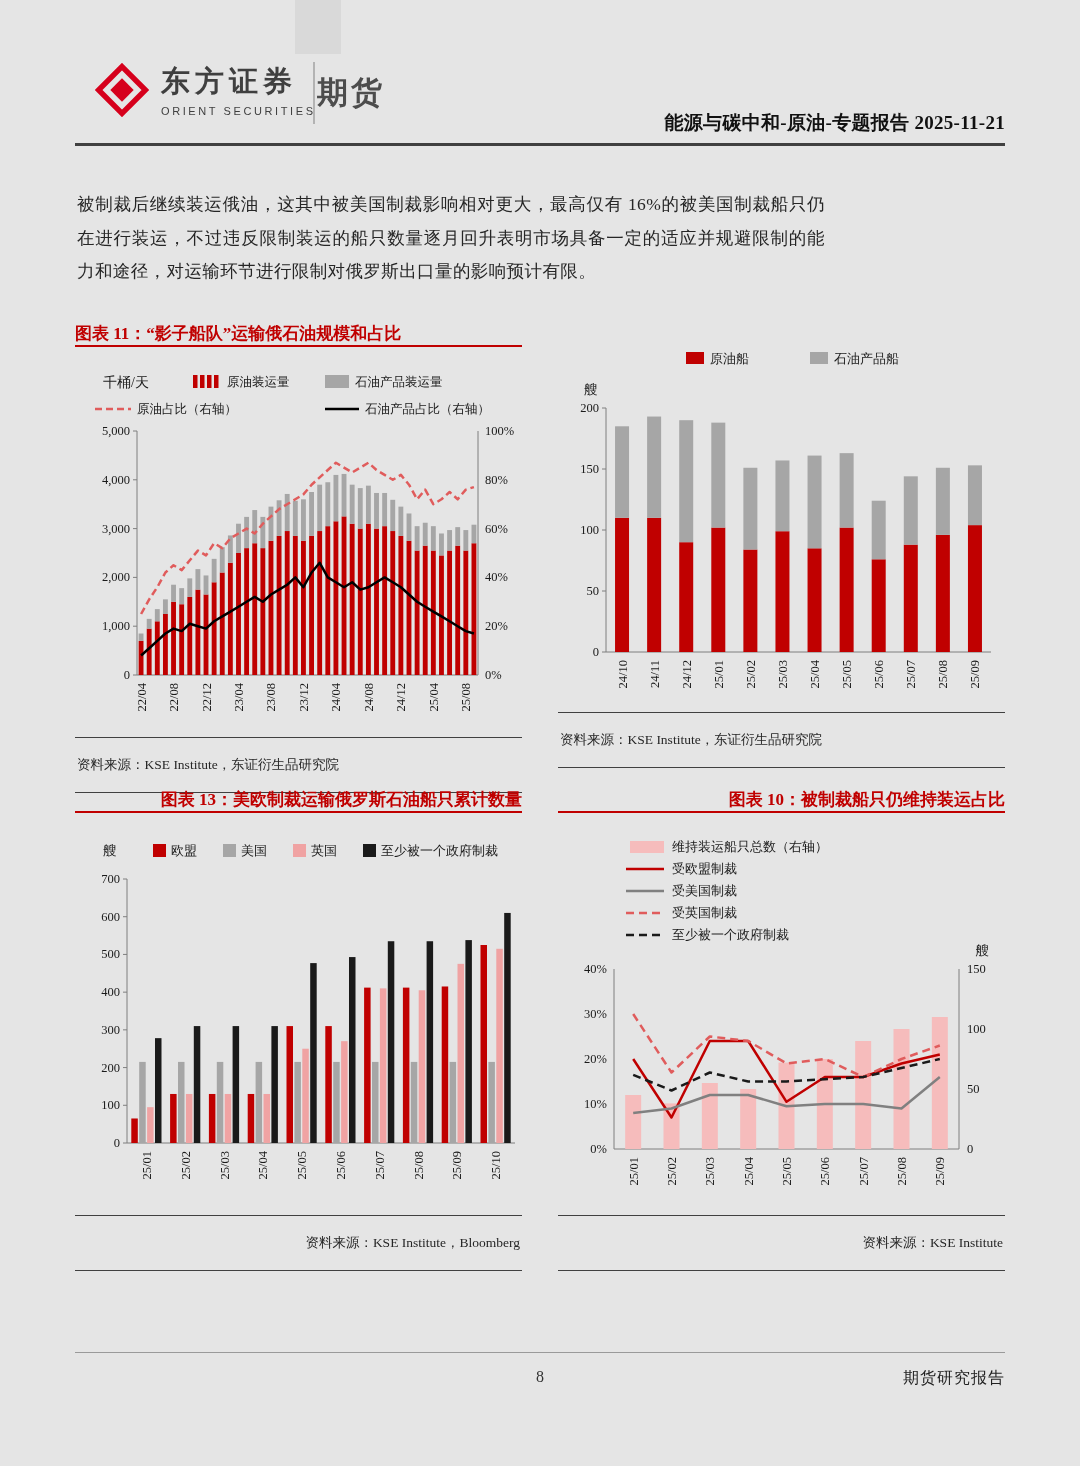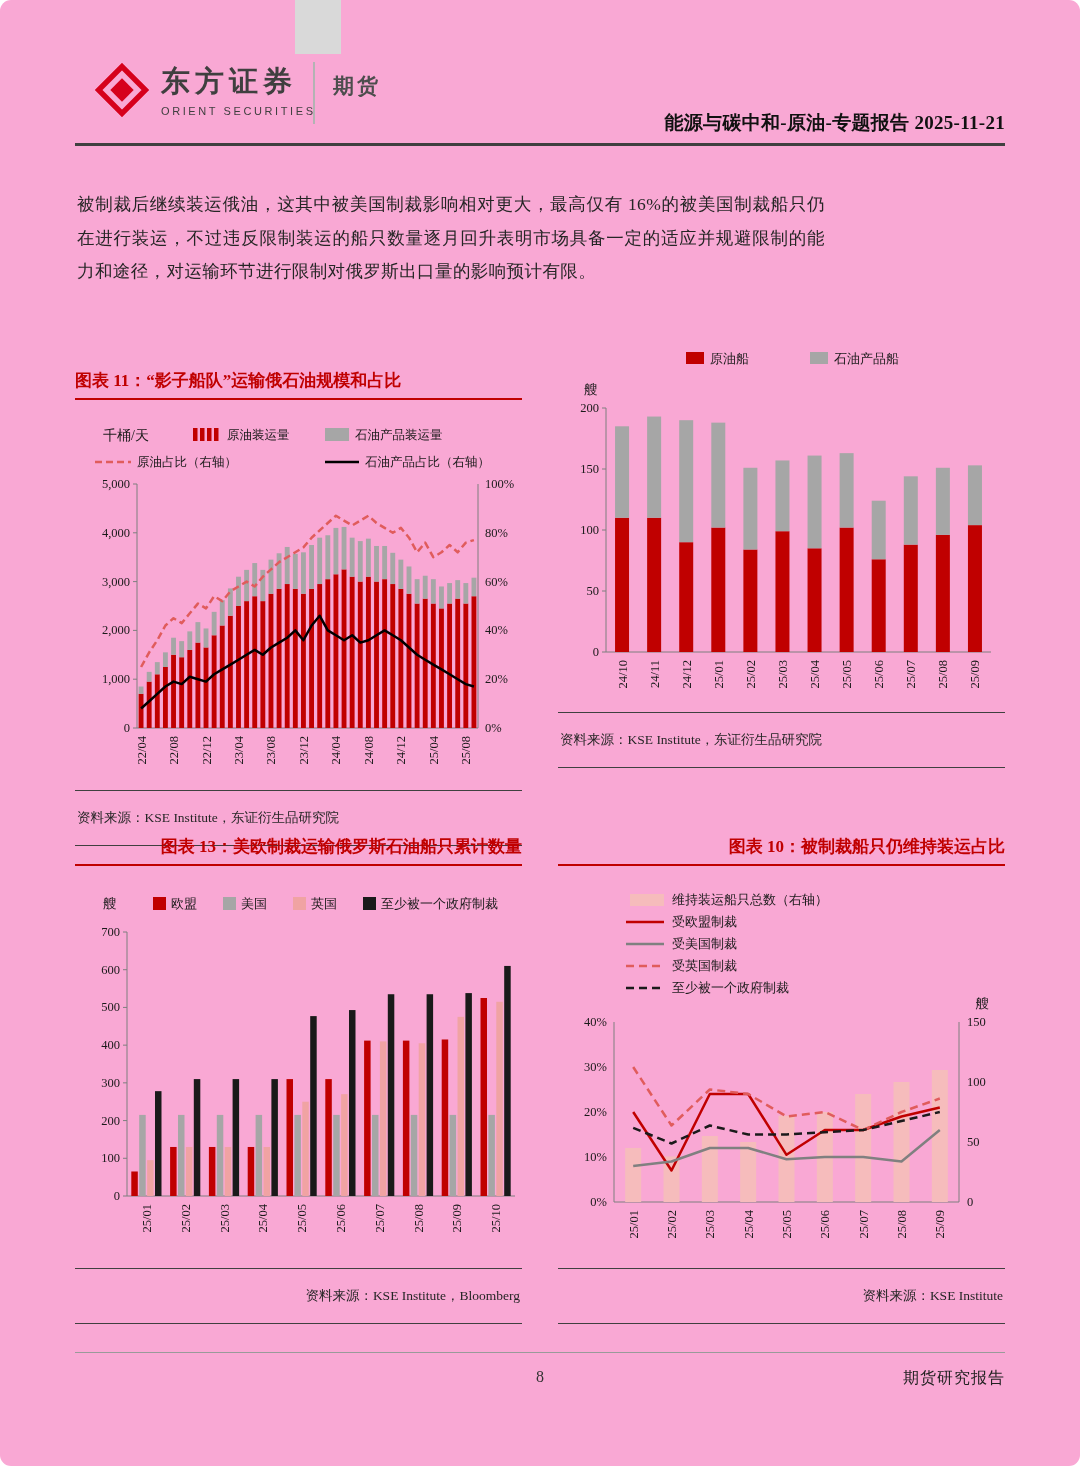--- a/index.html
+++ b/index.html
@@ -1,33 +1,33 @@
 <!DOCTYPE html>
 <html><head>
 <meta charset="utf-8">
 <style>
   *{margin:0;padding:0;box-sizing:border-box}
   html,body{background:#ffffff}
   body{font-family:"Liberation Serif",serif;}
-  .page{position:relative;width:1080px;height:1466px;background:#f9a8d4;overflow:hidden;margin:0 auto;border-radius:11px;}
+  .page{position:relative;width:1080px;height:1466px;background:#e5e5e5;overflow:hidden;margin:0 auto;}
   .gray-block{position:absolute;left:295px;top:0;width:46px;height:54px;background:#d9d9d9;}
   .brand{position:absolute;left:95px;top:62px;display:flex;align-items:center;gap:12px;}
   .logo-mark{width:54px;height:54px;display:block;}
   .brand-cn{font-size:29px;font-weight:bold;color:#3f3f3f;letter-spacing:5px;font-family:"Liberation Sans",sans-serif;white-space:nowrap;}
   .brand-en{font-size:11px;color:#3f3f3f;letter-spacing:2.6px;margin-top:3px;font-family:"Liberation Sans",sans-serif;white-space:nowrap;}
   .header-divider{position:absolute;left:313px;top:62px;width:1.5px;height:62px;background:#b3b3b3;}
-  .division{position:absolute;left:333px;top:72px;font-size:21px;font-weight:bold;color:#4d4d4d;font-family:Liberation Mono, monospace;letter-spacing:3px;}
+  .division{position:absolute;left:317px;top:72px;font-size:31px;font-weight:bold;color:#4d4d4d;font-family:Liberation Mono, monospace;letter-spacing:3px;}
   .report-line{position:absolute;right:75px;top:110px;font-size:19px;font-weight:bold;color:#111;letter-spacing:0.3px;}
   .header-rule{position:absolute;left:75px;right:75px;top:143px;height:3px;background:#404040;}
   .paragraph{position:absolute;left:77px;top:188px;width:748px;font-size:17.5px;line-height:1.92;color:#262626;text-align:justify;letter-spacing:0.4px;font-family:Liberation Serif, serif;}
   .figrow{position:absolute;left:75px;right:75px;display:flex;gap:36px;}
   .figrow-1{top:322px;}
   .figrow-2{top:788px;text-align:right;}
   .figure{flex:1;min-width:0;}
-  .figure-title{color:#c00000;font-weight:bold;font-size:17px;padding-bottom:6px;border-bottom:2.5px solid #c00000;white-space:nowrap;margin-top:47px;}
+  .figure-title{color:#c00000;font-weight:bold;font-size:17px;border-bottom:2.5px solid #c00000;white-space:nowrap;}
   .chart{margin-top:20px;}
   .figure-source{margin-top:6px;border-top:1.2px solid #404040;border-bottom:1.2px solid #404040;padding:18px 2px;font-size:13.5px;color:#262626;}
   .footer-rule{position:absolute;left:75px;right:75px;top:1352px;height:1px;background:#9a9a9a;}
   .page-number{position:absolute;left:0;right:0;top:1368px;text-align:center;font-size:16px;color:#333;}
   .footer-label{position:absolute;right:75px;top:1368px;font-size:16px;font-weight:normal;color:#222;letter-spacing:1px;}
 </style>
 </head>
 <body>
 
 <div class="page">

